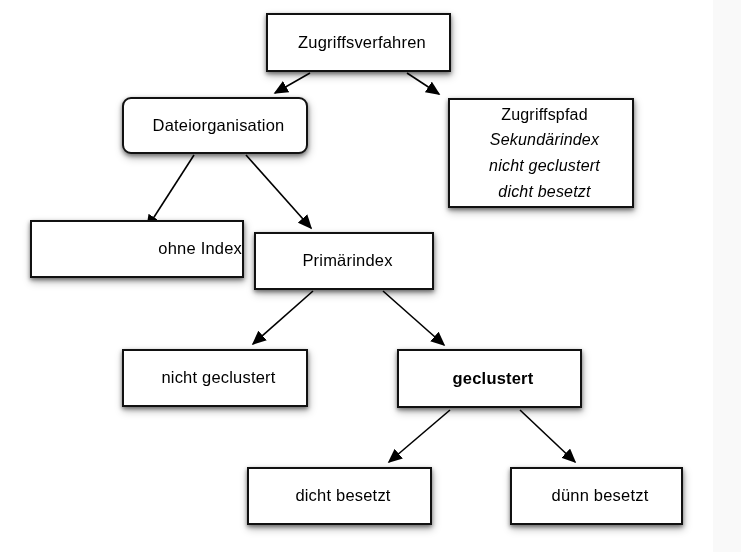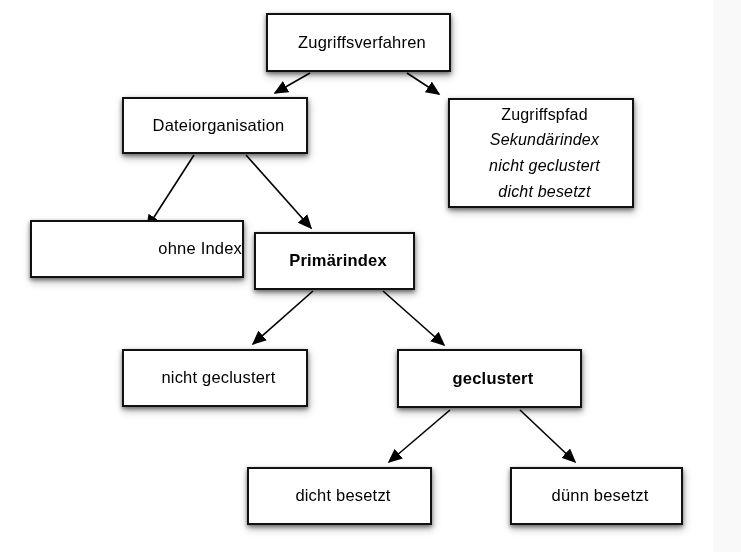--- a/index.html
+++ b/index.html
@@ -38,24 +38,24 @@
     color: #000000;
     letter-spacing: 0.2px;
     line-height: 1.3;
     padding-left: 7px;
   }
   .node .em { font-style: italic; }
   .multi { line-height: 1.6; font-size: 16px; margin-left: 11px; }
 
   
   .n-root        { left: 266px; top: 13px;  width: 185px; height: 59px; }
-  .n-dateiorg    { left: 122px; top: 97px;  width: 186px; height: 57px; }
+  .n-dateiorg    { left: 122px; top: 97px;  width: 186px; height: 57px; border-radius: 9px; }
   .n-zugriffspfad{ left: 437px; top: 98px;  width: 186px; height: 110px; }
   .n-ohneindex   { left: 30px;  top: 220px; width: 214px; height: 58px; align-items: flex-end; }
-  .n-primaer     { left: 254px; top: 232px; width: 161px; height: 58px; font-weight: bold; }
+  .n-primaer     { left: 254px; top: 232px; width: 180px; height: 58px; }
   .n-nichtgecl   { left: 122px; top: 349px; width: 186px; height: 58px; }
   .n-geclustert  { left: 397px; top: 349px; width: 185px; height: 59px; font-weight: bold; }
   .n-dicht       { left: 247px; top: 467px; width: 185px; height: 58px; }
   .n-duenn       { left: 510px; top: 467px; width: 173px; height: 58px; }
 
   .edges {
     position: absolute;
     left: 0; top: 0;
     width: 741px; height: 552px;
     pointer-events: none;

